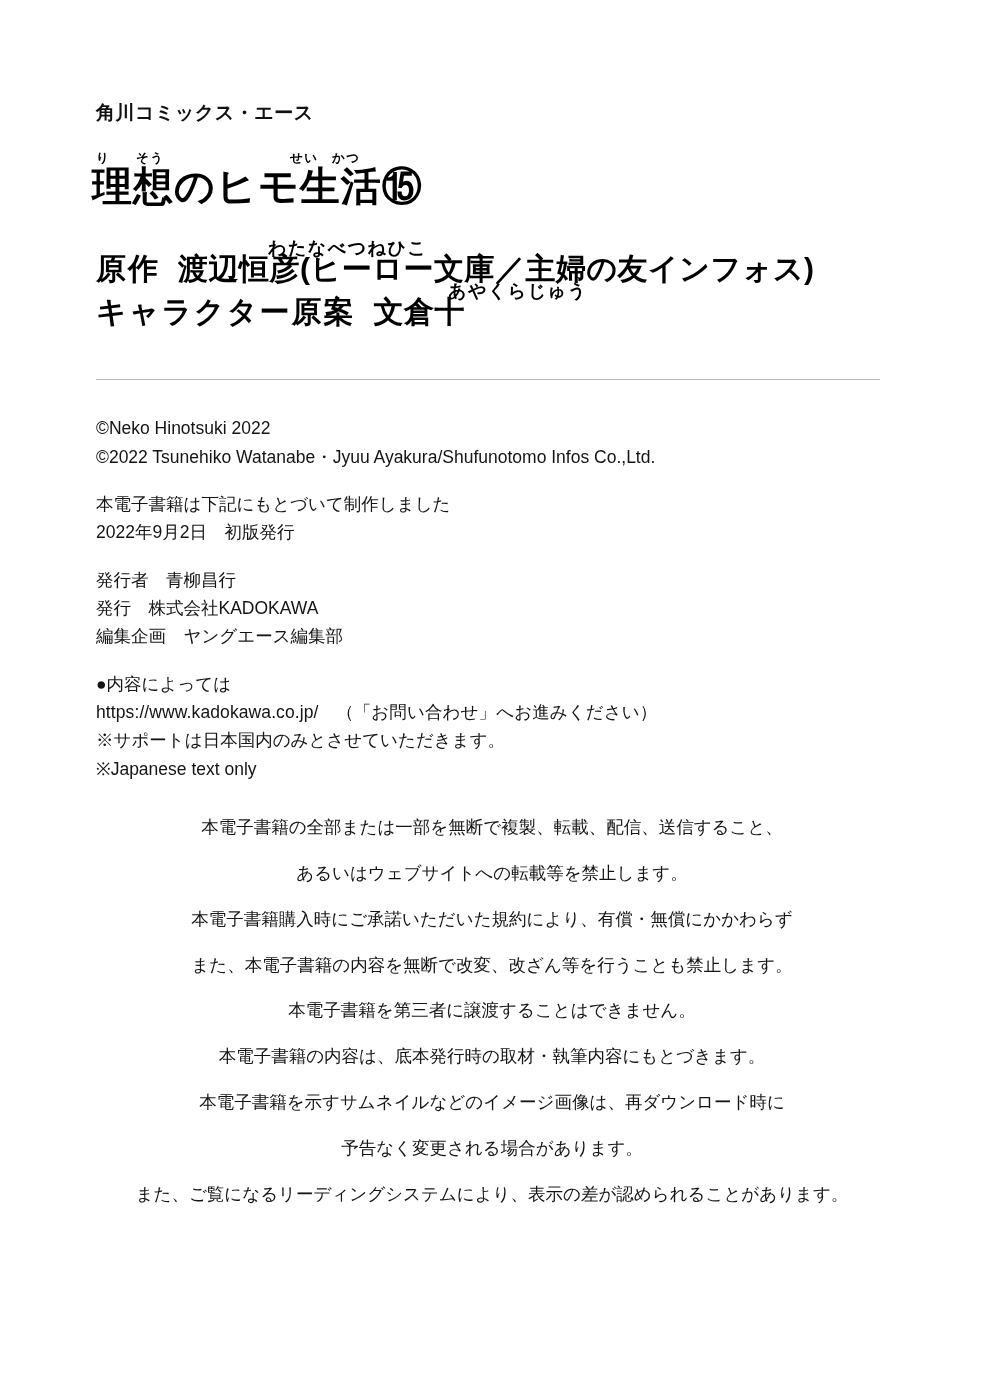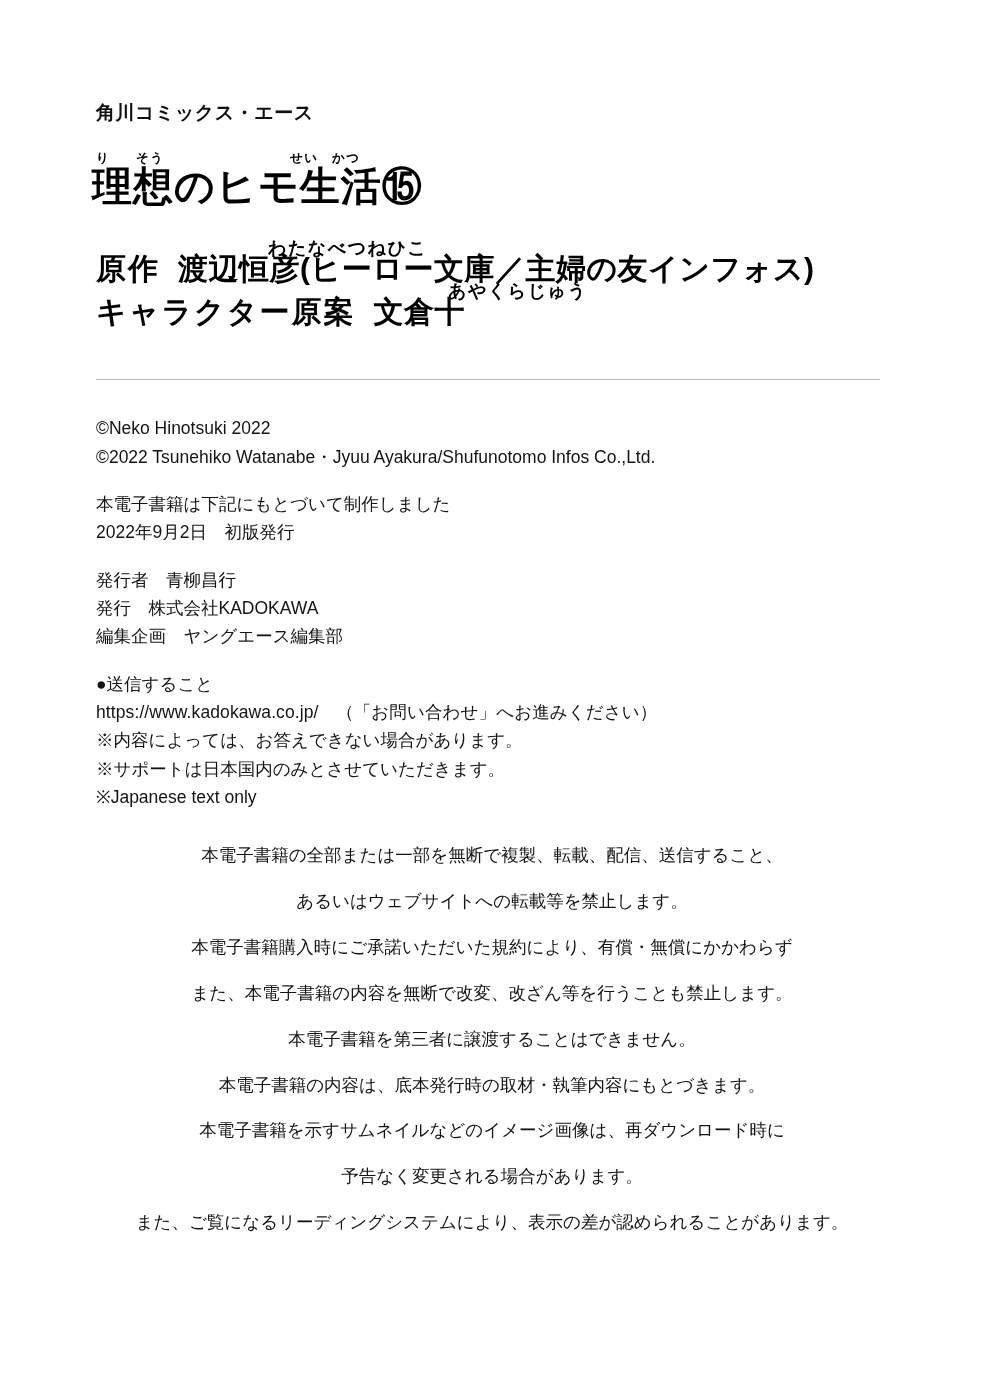--- a/index.html
+++ b/index.html
@@ -173,23 +173,22 @@
         <p>2022年9月2日　初版発行</p>
       </div>
 
       <div class="block">
         <p>発行者　青柳昌行</p>
         <p>発行　株式会社KADOKAWA</p>
         <p>編集企画　ヤングエース編集部</p>
       </div>
 
       <div class="block">
-        <p>●送信すること</p>
+        <p>●内容によっては</p>
         <p class="mono-ish">https://www.kadokawa.co.jp/　（「お問い合わせ」へお進みください）</p>
-        <p>※内容によっては、お答えできない場合があります。</p>
         <p>※サポートは日本国内のみとさせていただきます。</p>
         <p>※Japanese text only</p>
       </div>
 
       <div class="legal">
         <p>本電子書籍の全部または一部を無断で複製、転載、配信、送信すること、</p>
         <p>あるいはウェブサイトへの転載等を禁止します。</p>
         <p>本電子書籍購入時にご承諾いただいた規約により、有償・無償にかかわらず</p>
         <p>また、本電子書籍の内容を無断で改変、改ざん等を行うことも禁止します。</p>
         <p>本電子書籍を第三者に譲渡することはできません。</p>

